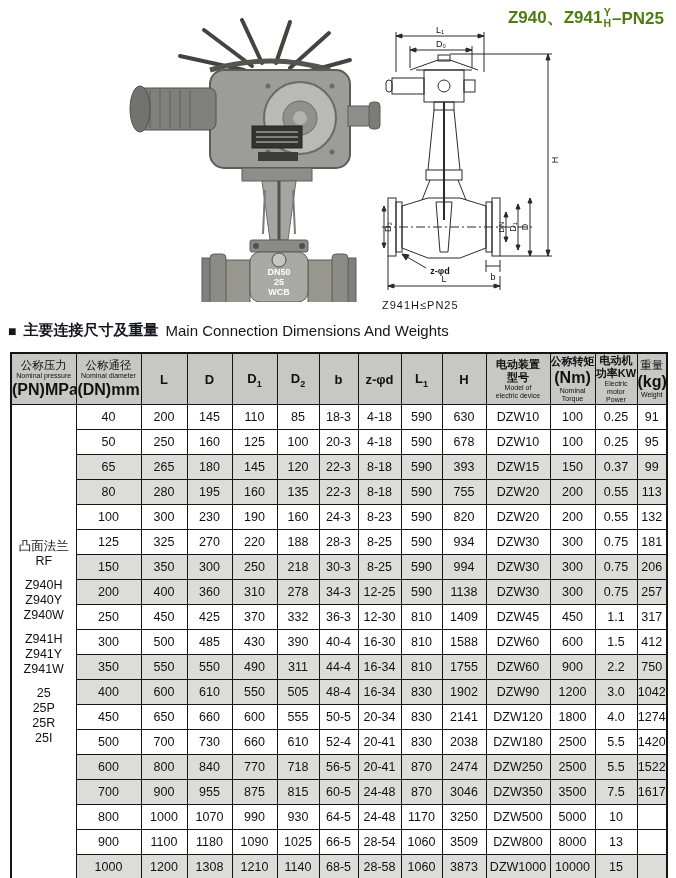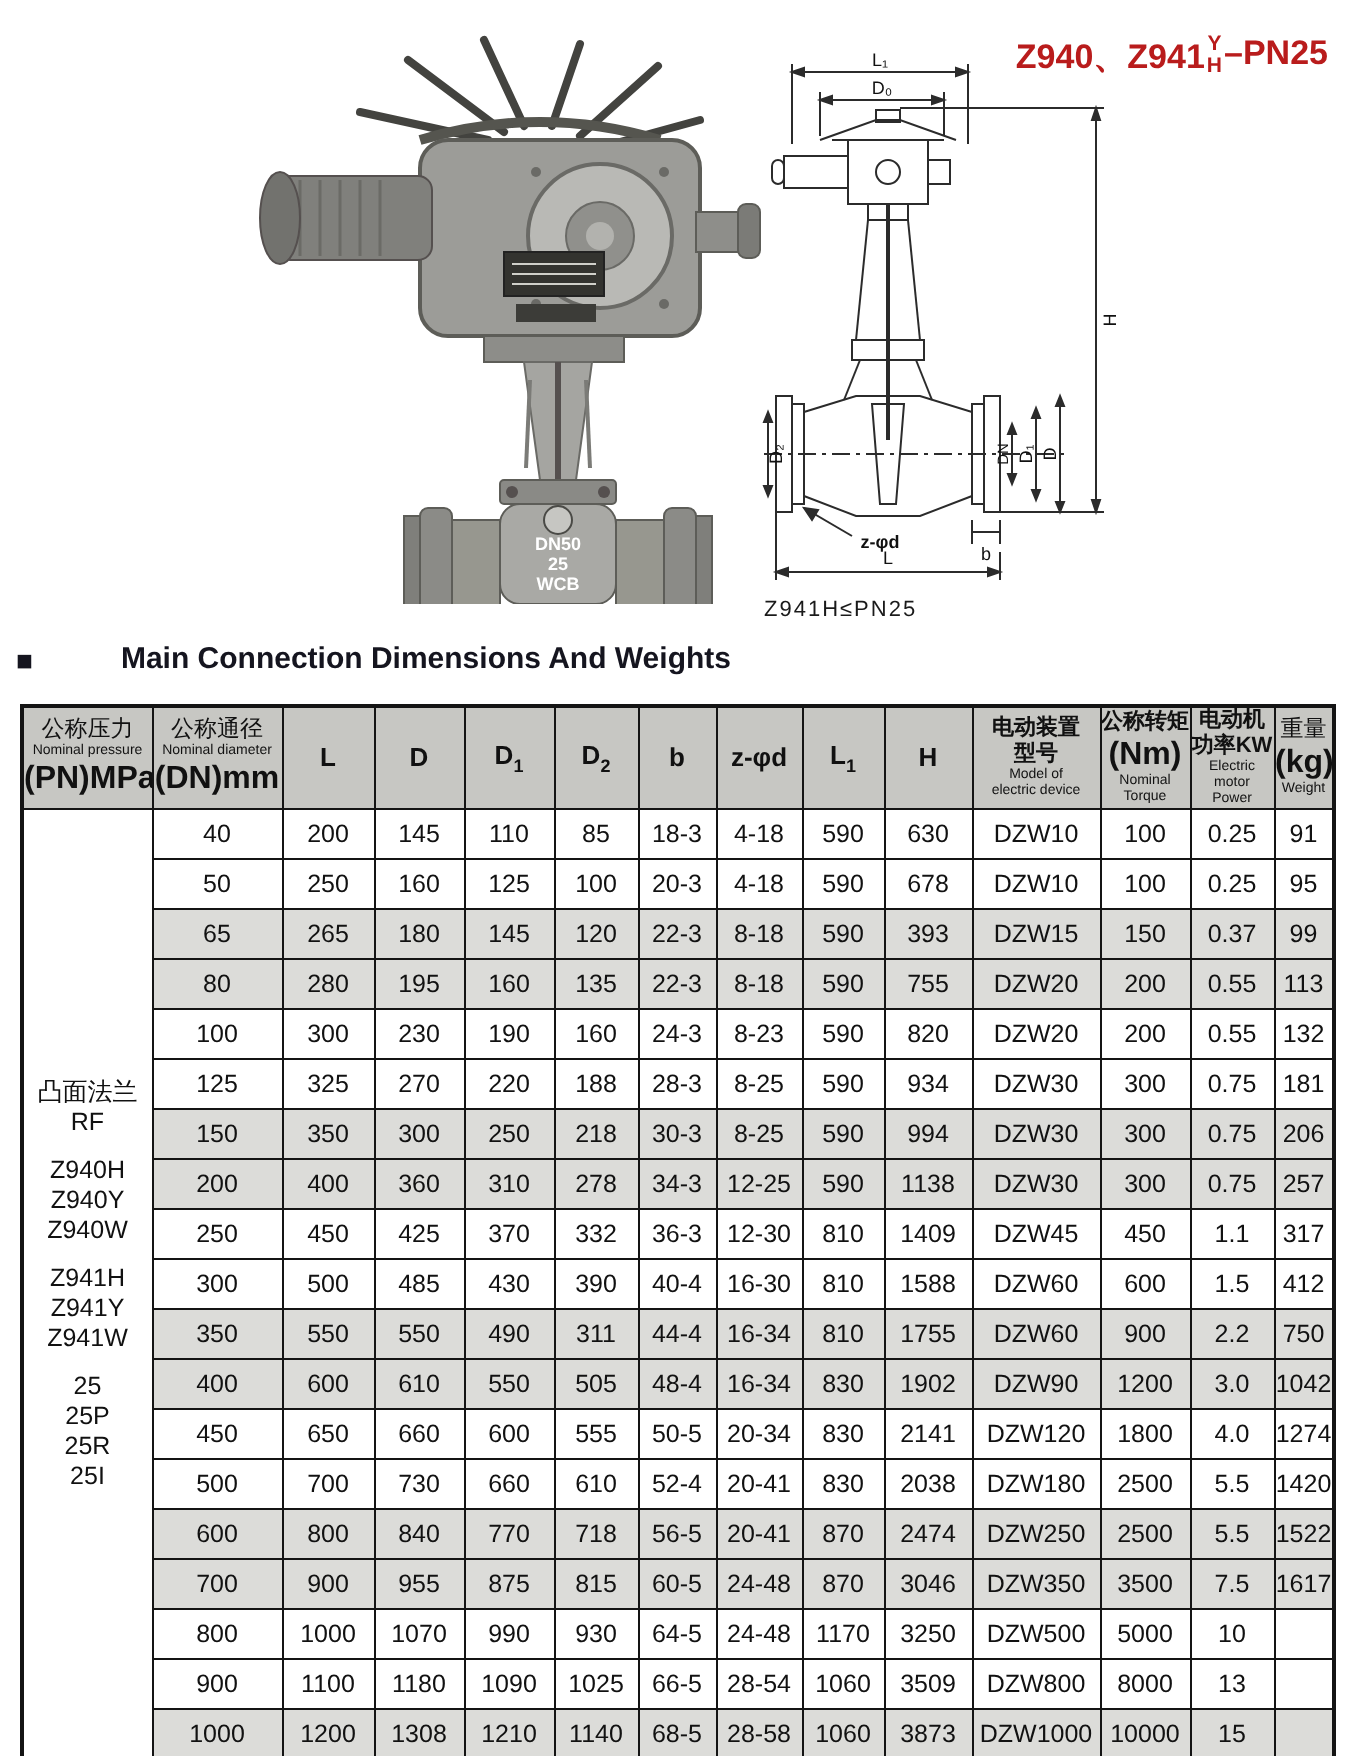--- a/index.html
+++ b/index.html
@@ -3,23 +3,23 @@
 <meta charset="utf-8">
 <style>
   html,body { margin:0; padding:0; background:#ffffff; }
   .page {
     position:relative; width:676px; height:878px; background:#ffffff;
     font-family:"Liberation Sans", sans-serif; color:#111; overflow:hidden;
   }
 
   
   .title {
-    position:absolute; top:17px; right:12px;
-    font-size:17px; font-weight:bold; color:#b91c1c;
-    display:flex; align-items:flex-start;
+    position:absolute; top:6px; right:12px;
+    font-size:17px; font-weight:bold; color:#4d7c0f;
+    display:flex; align-items:flex-end;
   }
   .title .stack {
     display:inline-flex; flex-direction:column; align-items:center;
     font-size:10.5px; line-height:1.05; font-weight:bold; margin:0 1px;
   }
 
   
   .photo-svg   { position:absolute; left:92px;  top:8px; }
   .drawing-svg { position:absolute; left:380px; top:20px; }
   .caption {
@@ -27,21 +27,21 @@
     text-align:left; font-size:11px; letter-spacing:1px; color:#1a1a1a;
   }
 
   
   .section-heading {
     position:absolute; left:8px; top:321px; font-size:15px; color:#15151f;
     display:flex; align-items:center; white-space:nowrap;
   }
   .section-heading .bullet { font-size:14px; margin-right:7px; }
   .section-heading .cn { font-weight:bold; margin-right:7px; }
-  .section-heading .en { font-weight:bold;margin-left:37px; }
+  .section-heading .en { font-weight:normal; }
 
   
   table.dims {
     position:absolute; left:10px; top:352px; width:656px;
     border-collapse:collapse; table-layout:fixed;
     border:2px solid #141414;
   }
   table.dims th, table.dims td {
     border:1px solid #141414; padding:0; text-align:center; vertical-align:middle;
     overflow:hidden;
@@ -222,20 +222,21 @@
       <text x="60" y="254" text-anchor="middle" font-weight="bold">z-φd</text>
       <text x="113" y="260" text-anchor="middle">b</text>
       <text x="64" y="262" text-anchor="middle">L</text>
     </g>
   </svg>
 
   <div class="caption">Z941H≤PN25</div>
 
   <div class="section-heading">
     <span class="bullet">■</span>
+    <span class="cn">主要连接尺寸及重量</span>
     <span class="en">Main Connection Dimensions And Weights</span>
   </div>
 
   <table class="dims">
     <colgroup>
       <col style="width:65px">
         <col style="width:65px">
         <col style="width:46px">
       <col style="width:45px">
         <col style="width:45px">

